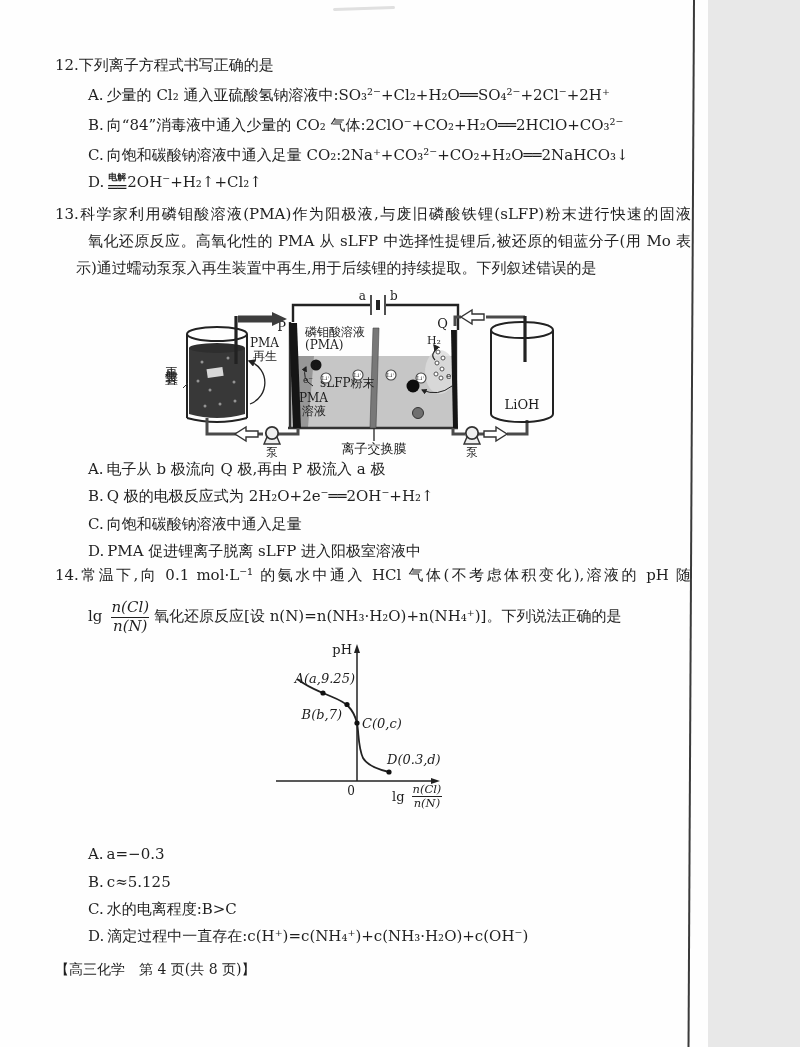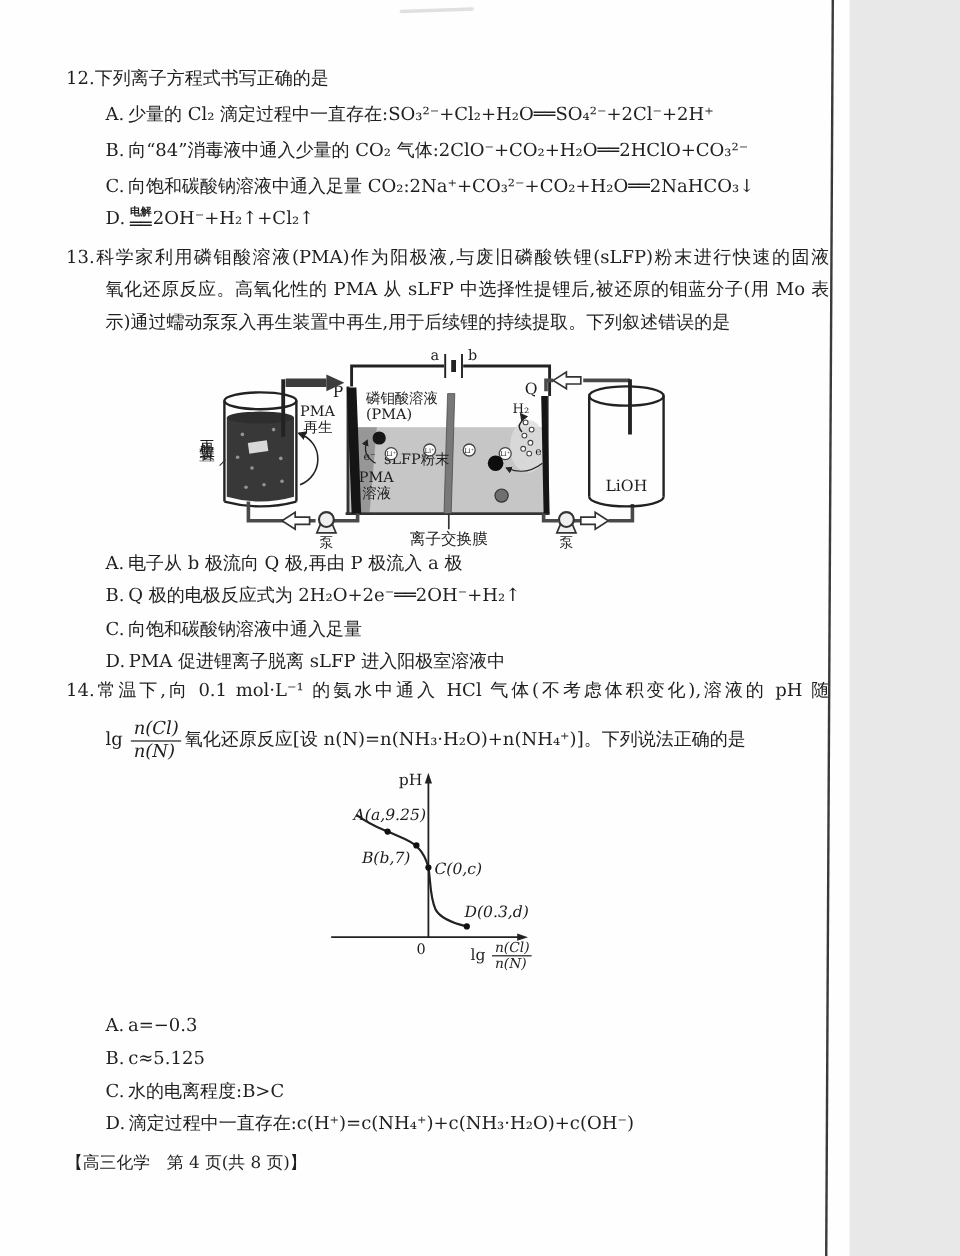--- a/index.html
+++ b/index.html
@@ -6,62 +6,62 @@
   .page{position:relative;width:708px;height:1047px;background:#fefefe;overflow:hidden;
         font-family:"DejaVu Serif","Liberation Serif",serif;color:#1f1f1f;}
   .s{position:absolute;}
   .t{position:absolute;white-space:nowrap;font-size:15px;line-height:1.15;}
   .just{white-space:normal;text-align:justify;text-align-last:justify;line-height:1.15;}
   .row{display:flex;align-items:center;white-space:nowrap;}
   .lbl{margin-right:3px;}
   .oeq{display:inline-flex;flex-direction:column;align-items:flex-start;margin:0 1px;}
   .oeq-top{font-size:9px;line-height:1;font-weight:bold;}
   .oeq-bot{font-size:15px;line-height:0.75;}
-  .frac{display:inline-flex;flex-direction:column;font-style:italic;margin:0 3px;}
+  .frac{display:inline-flex;flex-direction:column;align-items:center;font-style:italic;margin:0 3px;}
   .frac .num{line-height:1.15;padding:0 2px;}
   .frac .den{border-top:1.2px solid #1f1f1f;line-height:1.15;padding:0 2px;}
   .vtext{writing-mode:vertical-rl;text-orientation:upright;}
   .sealline{position:absolute;top:0;width:1.5px;background:#3a3a3a;}
   svg text{fill:#1c1c1c;font-family:"DejaVu Serif","Liberation Serif",serif;}
   .qr{position:absolute;width:15px;height:15px;border:1px solid #333;
       background:repeating-linear-gradient(0deg,#222 0 2px,transparent 2px 4px),
                  repeating-linear-gradient(90deg,#222 0 2px,#fff 2px 4px);}
 </style>
 </head>
 <body>
 
 <div class="page">
 
   <div class="s" style="left:333px;top:7px;width:62px;height:3px;background:#e0e0e0;border-radius:2px;transform:rotate(-2deg);"></div>
 
   <div class="t" style="left:55px;top:57px">12.下列离子方程式书写正确的是</div>
   <div class="t row" style="left:88px;top:87px">
     <span class="lbl">A.</span>
-    <span>少量的 Cl₂ 滴定过程中一直存在:SO₃²⁻+Cl₂+H₂O══SO₄²⁻+2Cl⁻+2H⁺</span>
+    <span>少量的 Cl₂ 通入亚硫酸氢钠溶液中:SO₃²⁻+Cl₂+H₂O══SO₄²⁻+2Cl⁻+2H⁺</span>
   </div>
   <div class="t row" style="left:88px;top:117px">
     <span class="lbl">B.</span>
     <span>向“84”消毒液中通入少量的 CO₂ 气体:2ClO⁻+CO₂+H₂O══2HClO+CO₃²⁻</span>
   </div>
   <div class="t row" style="left:88px;top:147px">
     <span class="lbl">C.</span>
     <span>向饱和碳酸钠溶液中通入足量 CO₂:2Na⁺+CO₃²⁻+CO₂+H₂O══2NaHCO₃↓</span>
   </div>
   <div class="t row" style="left:88px;top:170px;height:26px">
     <span class="lbl">D.</span>
     <span class="oeq">
       <span class="oeq-top">电解</span>
       <span class="oeq-bot">══</span>
     </span>
     <span>2OH⁻+H₂↑+Cl₂↑</span>
   </div>
 
   <div class="t just" style="left:55px;top:206px;width:636px">13.科学家利用磷钼酸溶液(PMA)作为阳极液,与废旧磷酸铁锂(sLFP)粉末进行快速的固液</div>
   <div class="t just" style="left:88px;top:233px;width:603px">氧化还原反应。高氧化性的 PMA 从 sLFP 中选择性提锂后,被还原的钼蓝分子(用 Mo 表</div>
-  <div class="t" style="left:88px;top:260px">示)通过蠕动泵泵入再生装置中再生,用于后续锂的持续提取。下列叙述错误的是</div>
+  <div class="t" style="left:76px;top:260px">示)通过蠕动泵泵入再生装置中再生,用于后续锂的持续提取。下列叙述错误的是</div>
 
   <div class="s" style="left:150px;top:286px;width:460px;height:172px">
     <svg width="460" height="172" viewBox="0 0 460 172">
       <defs>
         <marker id="ah" markerWidth="7" markerHeight="7" refX="4.5" refY="3" orient="auto">
           <path d="M0,0 L5.5,3 L0,6 Z" fill="#222"></path>
         </marker>
       </defs>
 
       <g stroke="#222" stroke-width="2.4" fill="none">

